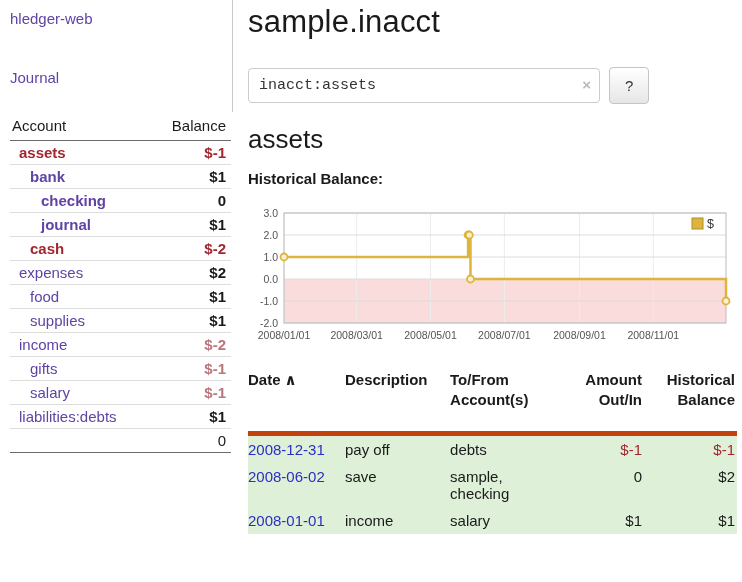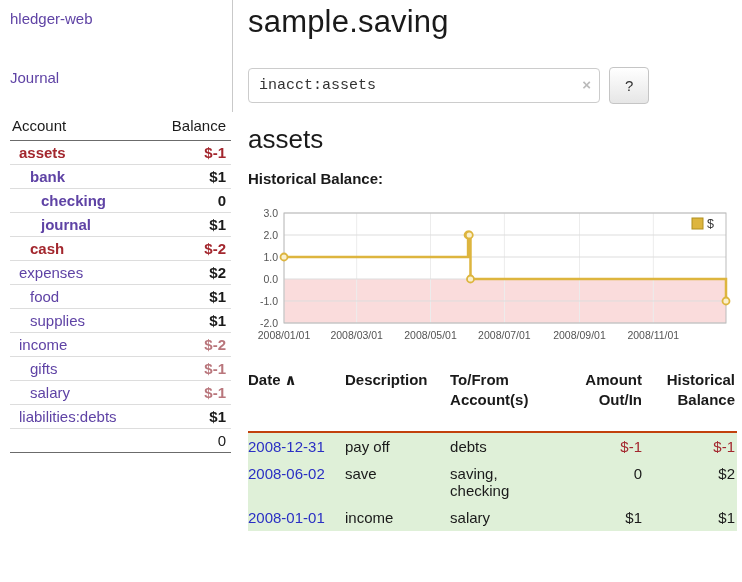--- a/index.html
+++ b/index.html
@@ -33,21 +33,21 @@
   .search-row{display:flex;align-items:center;margin-top:27px}
   .search-box{position:relative;width:352px}
   .search-box input{width:100%;height:35px;border:1px solid #ccc;border-radius:4px;padding:6px 30px 6px 10px;font-size:15px;color:#333;outline:none;font-family:Liberation Mono, monospace}
   .clear-x{position:absolute;right:9px;top:8px;color:#bbb;font-size:15px;font-weight:700}
   .btn{height:37px;margin-left:9px;padding:0 15px;font-size:15px;color:#333;border:1px solid #c5c5c5;border-radius:4px;background:linear-gradient(#fff,#e6e6e6);cursor:pointer;font-family:inherit}
   h2{font-size:26px;font-weight:400;margin-top:20px}
   .chart-title{font-weight:700;margin:15px 0 18px}
 
   
   .register{width:100%;margin-top:10px}
-  .register th{font-weight:700;text-align:left;vertical-align:top;padding:2px 4px 20px 0;border-bottom:2px solid #c2410c;line-height:1.35}
+  .register th{font-weight:700;text-align:left;vertical-align:top;padding:2px 4px 20px 0;border-bottom:5px solid #c2410c;line-height:1.35}
   .register th.num,.register td.num{text-align:right;padding-right:2px}
   .register td{vertical-align:top;padding:5px 6px 5px 0}
   .register .date{width:96px}
   .register .desc{width:104px}
   .register .accts{width:108px}
   .register .amount{width:84px}
   .register .balance{width:92px}
   .register tr.green{background:var(--row-green,#dff0d8)}
   .register a{color:var(--date-link-blue,#2a2fc4)}
   .register td.neg{color:var(--negative-strong,#a3272e)}
@@ -124,21 +124,21 @@
       <tr>
         <td></td>
         <td>0</td>
       </tr>
     </tfoot>
   </table>
 </aside>
 <div class="sidebar-divider"></div>
 
 <main class="main">
-  <h1>sample.saving</h1>
+  <h1>sample.inacct</h1>
 
   <div class="search-row">
     <div class="search-box">
       <input value="inacct:assets" style="">
       <span class="clear-x">×</span>
     </div>
     <button class="btn">?</button>
   </div>
 
   <h2>assets</h2>
@@ -194,21 +194,21 @@
         <tr class="green">
           <td class="date"><a>2008-12-31</a></td>
           <td class="desc">pay off</td>
           <td class="accts">debts</td>
           <td class="num amount neg">$-1</td>
           <td class="num balance neg">$-1</td>
         </tr>
         <tr class="green">
           <td class="date"><a>2008-06-02</a></td>
           <td class="desc">save</td>
-          <td class="accts">saving, checking</td>
+          <td class="accts">sample, checking</td>
           <td class="num amount">0</td>
           <td class="num balance">$2</td>
         </tr>
         <tr class="green">
           <td class="date"><a>2008-01-01</a></td>
           <td class="desc">income</td>
           <td class="accts">salary</td>
           <td class="num amount">$1</td>
           <td class="num balance">$1</td>
         </tr>

